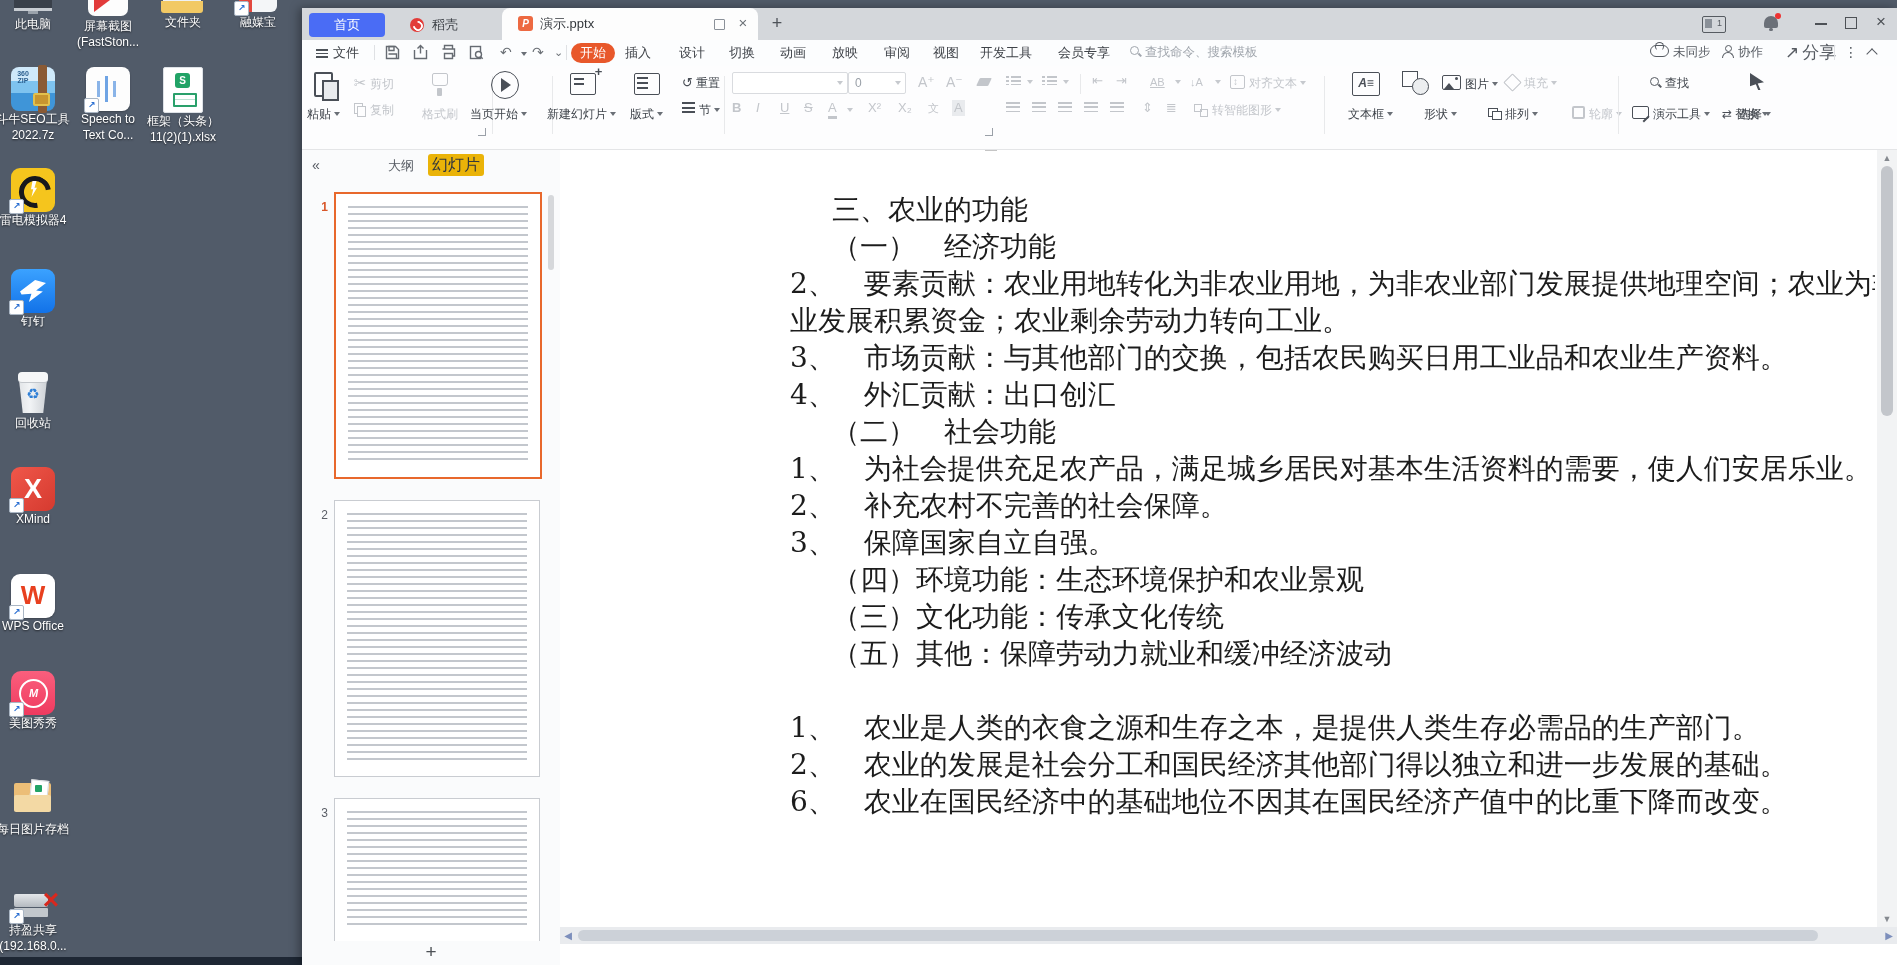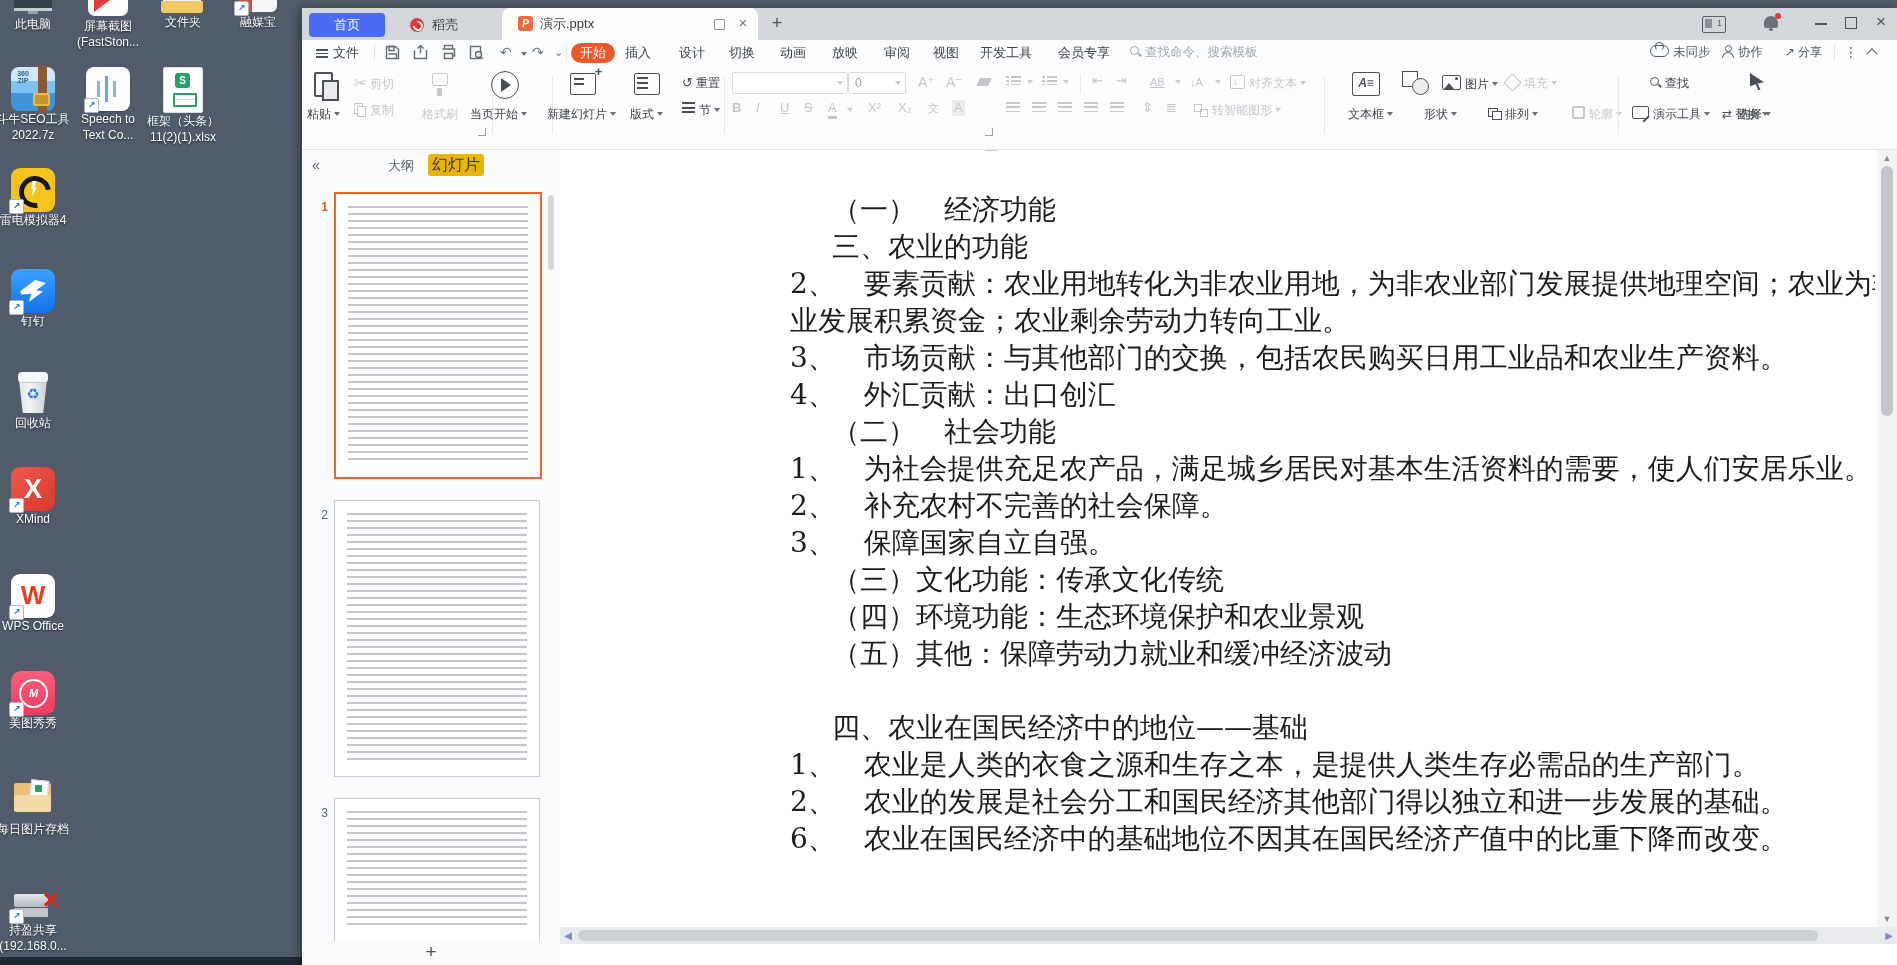--- a/index.html
+++ b/index.html
@@ -422,21 +422,21 @@
       <div class="mi" style="left:756px;">会员专享</div>
       <div class="mi srch" style="left:828px;">
         <i class="mag"></i><span>查找命令、搜索模板</span>
       </div>
       <div class="mi" style="left:1348px;font-size:12.5px;color:#565b62;">
         <i class="cloud"></i><span>未同步</span>
       </div>
       <div class="mi" style="left:1420px;font-size:12.5px;color:#565b62;">
         <i class="person"></i><span>协作</span>
       </div>
-      <div class="mi" style="left:1483px;font-size:12px;color:#565b62;">
+      <div class="mi" style="left:1483px;font-size:17px;color:#565b62;">
         <i class="sharrow">↗</i><span>分享</span>
       </div>
       <i class="vdiv" style="left:1532px;"></i>
       <div class="mi dots3" style="left:1542px;">⋮</div>
       <i class="chevup" style="position:absolute;left:1566px;top:10px;"></i>
     </div>
 
     <div class="ribbon">
 
       <i class="i-paste" style="left:12px;top:6px;"></i>
@@ -541,35 +541,34 @@
         <div class="thumb" style="top:648px;height:143px;border-bottom:none;">
           <div class="tlines"></div>
         </div>
 
         <div class="addrow">+</div>
       </div>
 
       <div class="content">
         <i class="cornermark"></i>
         <div class="slidetext">
+          <div class="ln a">三、农业的功能</div>
           <div class="ln a">（一）　经济功能</div>
-          <div class="ln a">三、农业的功能</div>
           <div class="ln n">2、　要素贡献：农业用地转化为非农业用地，为非农业部门发展提供地理空间；农业为非农</div>
           <div class="ln n">业发展积累资金；农业剩余劳动力转向工业。</div>
           <div class="ln n">3、　市场贡献：与其他部门的交换，包括农民购买日用工业品和农业生产资料。</div>
           <div class="ln n">4、　外汇贡献：出口创汇</div>
           <div class="ln a">（二）　社会功能</div>
           <div class="ln n">1、　为社会提供充足农产品，满足城乡居民对基本生活资料的需要，使人们安居乐业。</div>
           <div class="ln n">2、　补充农村不完善的社会保障。</div>
           <div class="ln n">3、　保障国家自立自强。</div>
+          <div class="ln a">（四）环境功能：生态环境保护和农业景观</div>
           <div class="ln a">（三）文化功能：传承文化传统</div>
-          <div class="ln a">（四）环境功能：生态环境保护和农业景观</div>
           <div class="ln a">（五）其他：保障劳动力就业和缓冲经济波动</div>
           <div class="ln"></div>
-          <div class="ln a">四、农业在国民经济中的地位——基础</div>
           <div class="ln n">1、　农业是人类的衣食之源和生存之本，是提供人类生存必需品的生产部门。</div>
           <div class="ln n">2、　农业的发展是社会分工和国民经济其他部门得以独立和进一步发展的基础。</div>
           <div class="ln n">6、　农业在国民经济中的基础地位不因其在国民经济产值中的比重下降而改变。</div>
         </div>
       </div>
 
       <div class="vscroll">
         <span class="varr" style="top:0;">▲</span>
         <i class="vthumb"></i>
         <span class="varr" style="top:761px;">▼</span>

